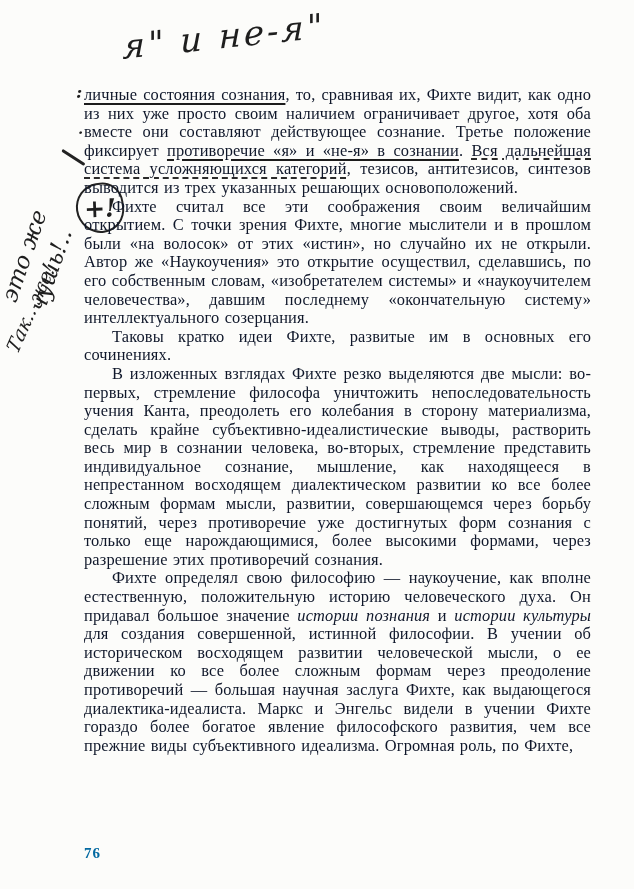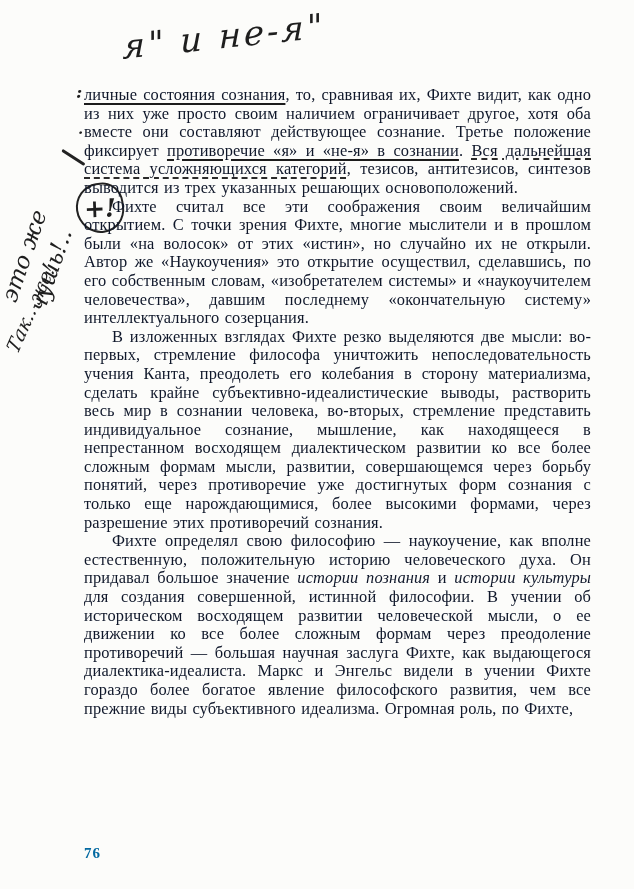--- a/index.html
+++ b/index.html
@@ -101,19 +101,20 @@
   </div>
 
   <div class="stroke"></div>
 
   <div class="hand dots1">:</div>
   <div class="hand dots2">·</div>
 
   <div class="text-block">
       <p class=""><span class="u-solid">личные состояния сознания</span><span>, то, сравнивая их, Фихте видит, как одно из них уже просто своим наличием ограничивает другое, хотя оба вместе они составляют действующее сознание. Третье положение фиксирует </span><span class="u-solid">противоречие «я» и «не-я» в сознании</span><span>. </span><span class="u-dashed">Вся дальнейшая система усложняющихся категорий</span><span>, тезисов, антитезисов, синтезов выводится из трех указанных решающих основоположений.</span></p>
       <p class="indent"><span>Фихте считал все эти соображения своим величайшим открытием. С точки зрения Фихте, многие мыслители и в прошлом были «на волосок» от этих «истин», но случайно их не открыли. Автор же «Наукоучения» это открытие осуществил, сделавшись, по его собственным словам, «изобретателем системы» и «наукоучителем человечества», давшим последнему «окончательную систему» интеллектуального созерцания.</span></p>
+      <p class="indent"><span>Таковы кратко идеи Фихте, развитые им в основных его сочинениях.</span></p>
       <p class="indent"><span>В изложенных взглядах Фихте резко выделяются две мысли: во-первых, стремление философа уничтожить непоследовательность учения Канта, преодолеть его колебания в сторону материализма, сделать крайне субъективно-идеалистические выводы, растворить весь мир в сознании человека, во-вторых, стремление представить индивидуальное сознание, мышление, как находящееся в непрестанном восходящем диалектическом развитии ко все более сложным формам мысли, развитии, совершающемся через борьбу понятий, через противоречие уже достигнутых форм сознания с только еще нарождающимися, более высокими формами, через разрешение этих противоречий сознания.</span></p>
       <p class="indent"><span>Фихте определял свою философию — наукоучение, как вполне естественную, положительную историю человеческого духа. Он придавал большое значение </span><span class="ital">истории познания</span><span> и </span><span class="ital">истории культуры</span><span> для создания совершенной, истинной философии. В учении об историческом восходящем развитии человеческой мысли, о ее движении ко все более сложным формам через преодоление противоречий — большая научная заслуга Фихте, как выдающегося диалектика-идеалиста. Маркс и Энгельс видели в учении Фихте гораздо более богатое явление философского развития, чем все прежние виды субъективного идеализма. Огромная роль, по Фихте,</span></p>
     </div>
 
   <div class="page-number">76</div>
 
 </div>
 
 </body></html>

